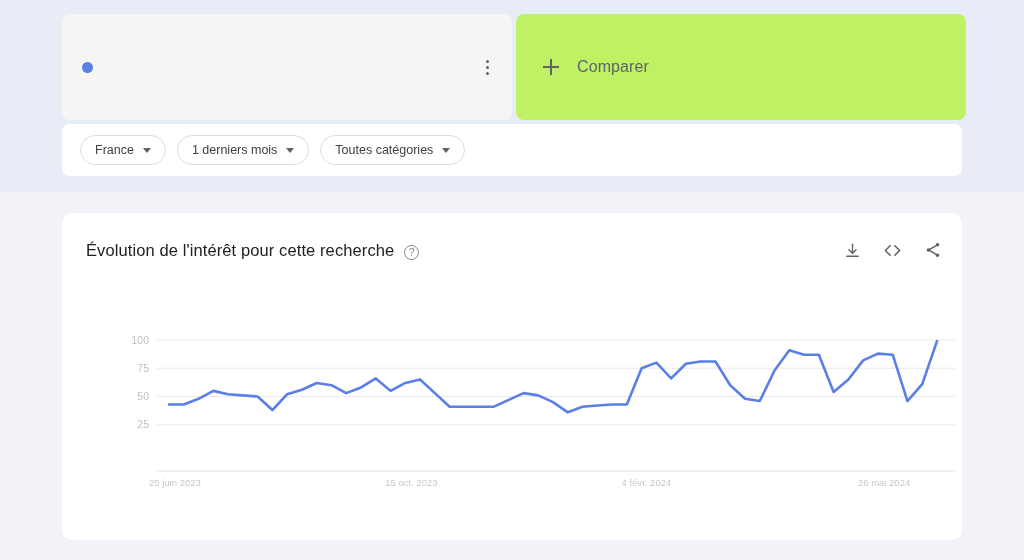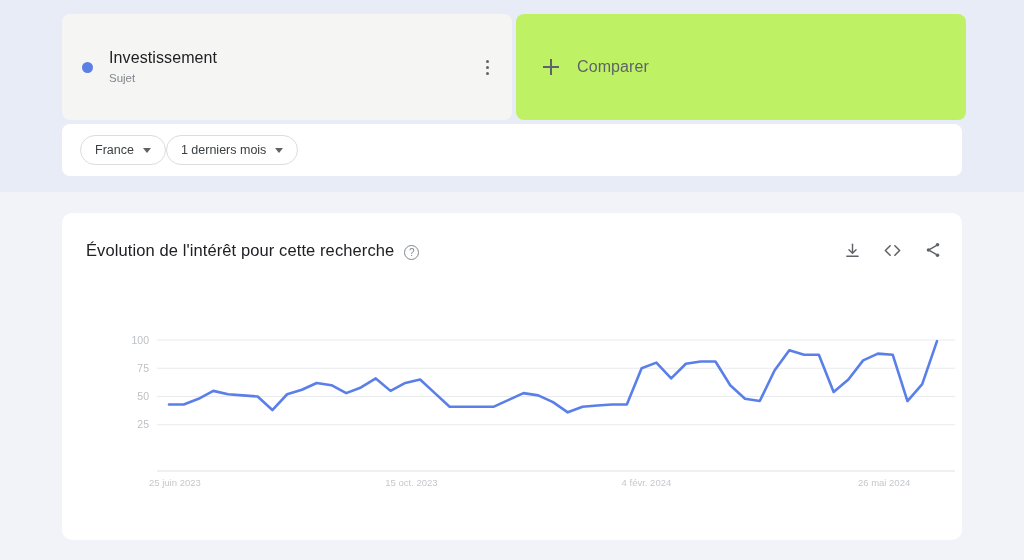--- a/index.html
+++ b/index.html
@@ -76,21 +76,21 @@
   .plus-icon::after { top: 0; left: 7px; height: 16px; width: 1.6px; }
   .compare-label { font-size: 16px; color: #5f6368; letter-spacing: .1px; }
 
   
   .filter-bar {
     position: absolute; left: 62px; top: 124px;
     width: 900px; height: 52px;
     background: #ffffff;
     border-radius: 8px;
     display: flex; align-items: center;
-    padding-left: 18px; 
+    padding-left: 18px; gap: 11px;
   }
   .chip {
     height: 30px;
     border: 1px solid #dadce0;
     border-radius: 16px;
     background: #fff;
     display: flex; align-items: center;
     padding: 0 14px; gap: 9px;
     cursor: pointer;
   }
@@ -134,24 +134,20 @@
 
 <div id="root">
 
   <div class="band-top"></div>
   <div class="band-bottom"></div>
 
   <div class="terms-row">
 
     <div class="term-card">
       <span class="term-dot"></span>
-      <span class="term-text">
-        <span class="term-title">Investissement</span>
-        <span class="term-sub">Sujet</span>
-      </span>
       <span class="kebab">
         <i></i>
           <i></i>
           <i></i>
       </span>
     </div>
 
     <div class="compare-card">
       <span class="plus-icon"></span>
       <span class="compare-label">Comparer</span>
@@ -159,20 +155,24 @@
 
   </div>
 
   <div class="filter-bar">
     <div class="chip">
       <span class="chip-label">France</span>
       <span class="caret"></span>
     </div>
     <div class="chip">
       <span class="chip-label">1 derniers mois</span>
+      <span class="caret"></span>
+    </div>
+    <div class="chip">
+      <span class="chip-label">Toutes catégories</span>
       <span class="caret"></span>
     </div>
   </div>
 
   <div class="chart-card">
 
     <div class="chart-head">
       <div class="chart-title-wrap">
         <span class="chart-title">Évolution de l'intérêt pour cette recherche</span>
         <span class="help-icon">?</span>

